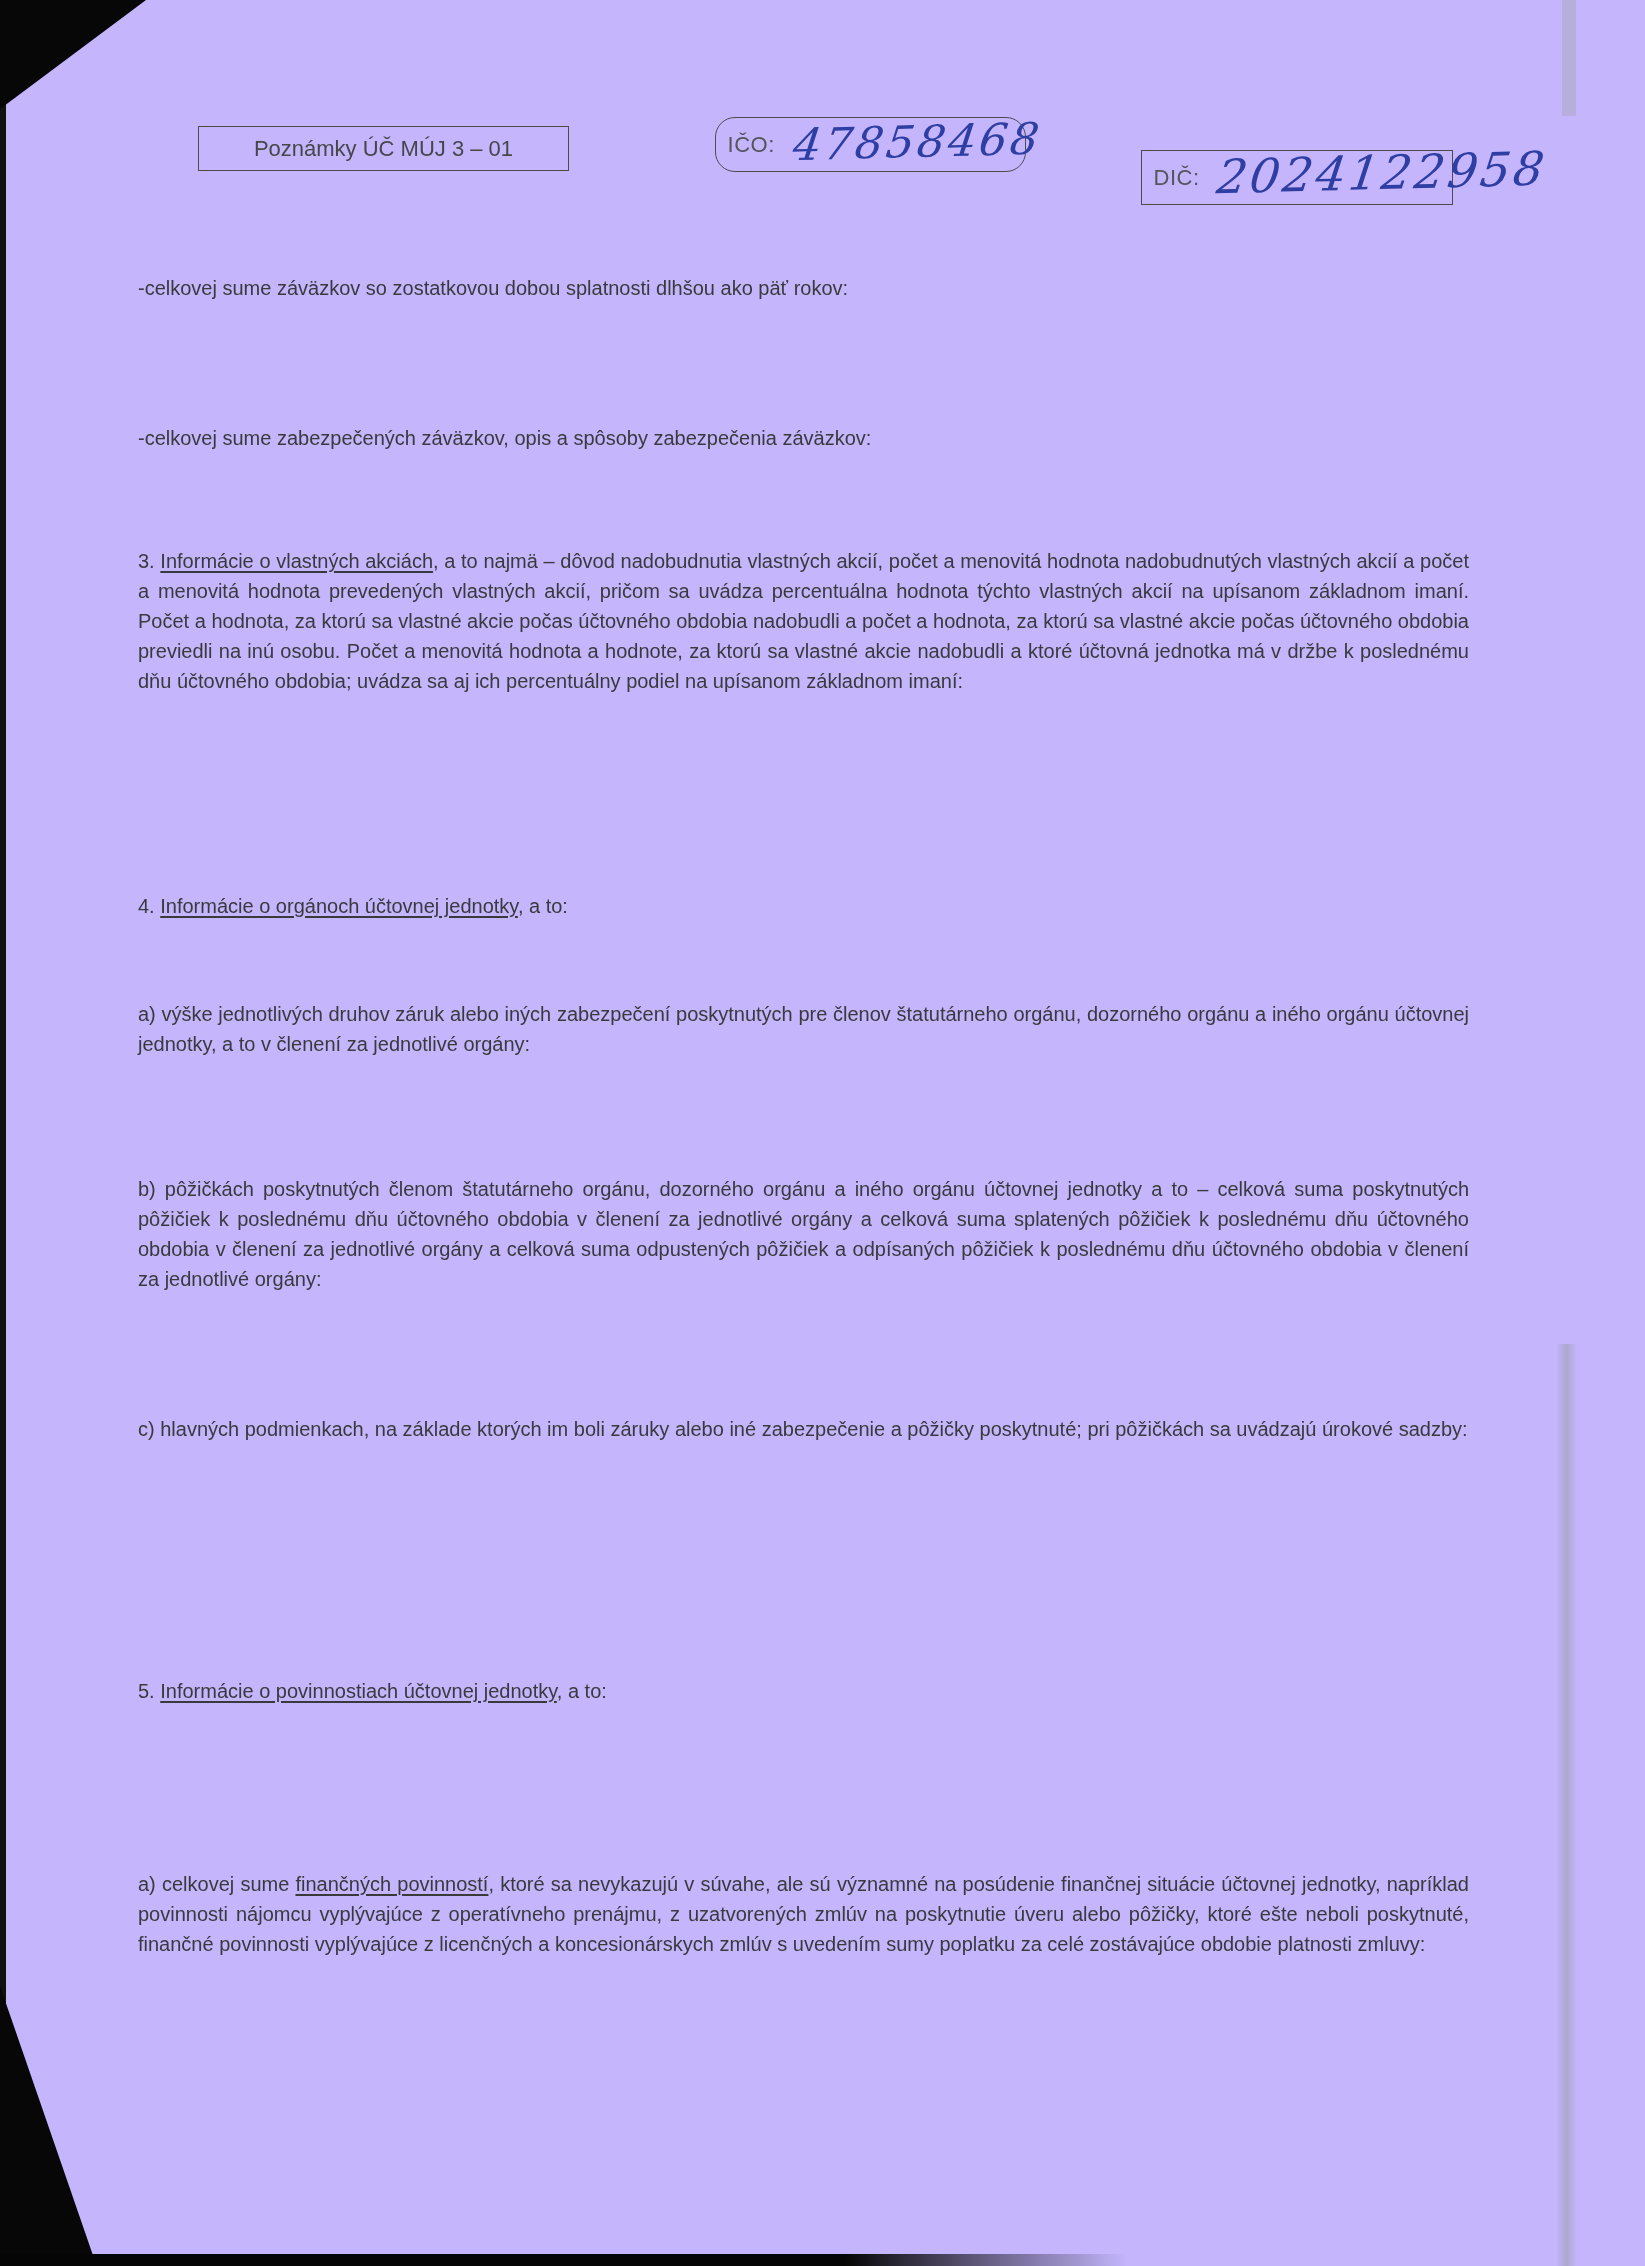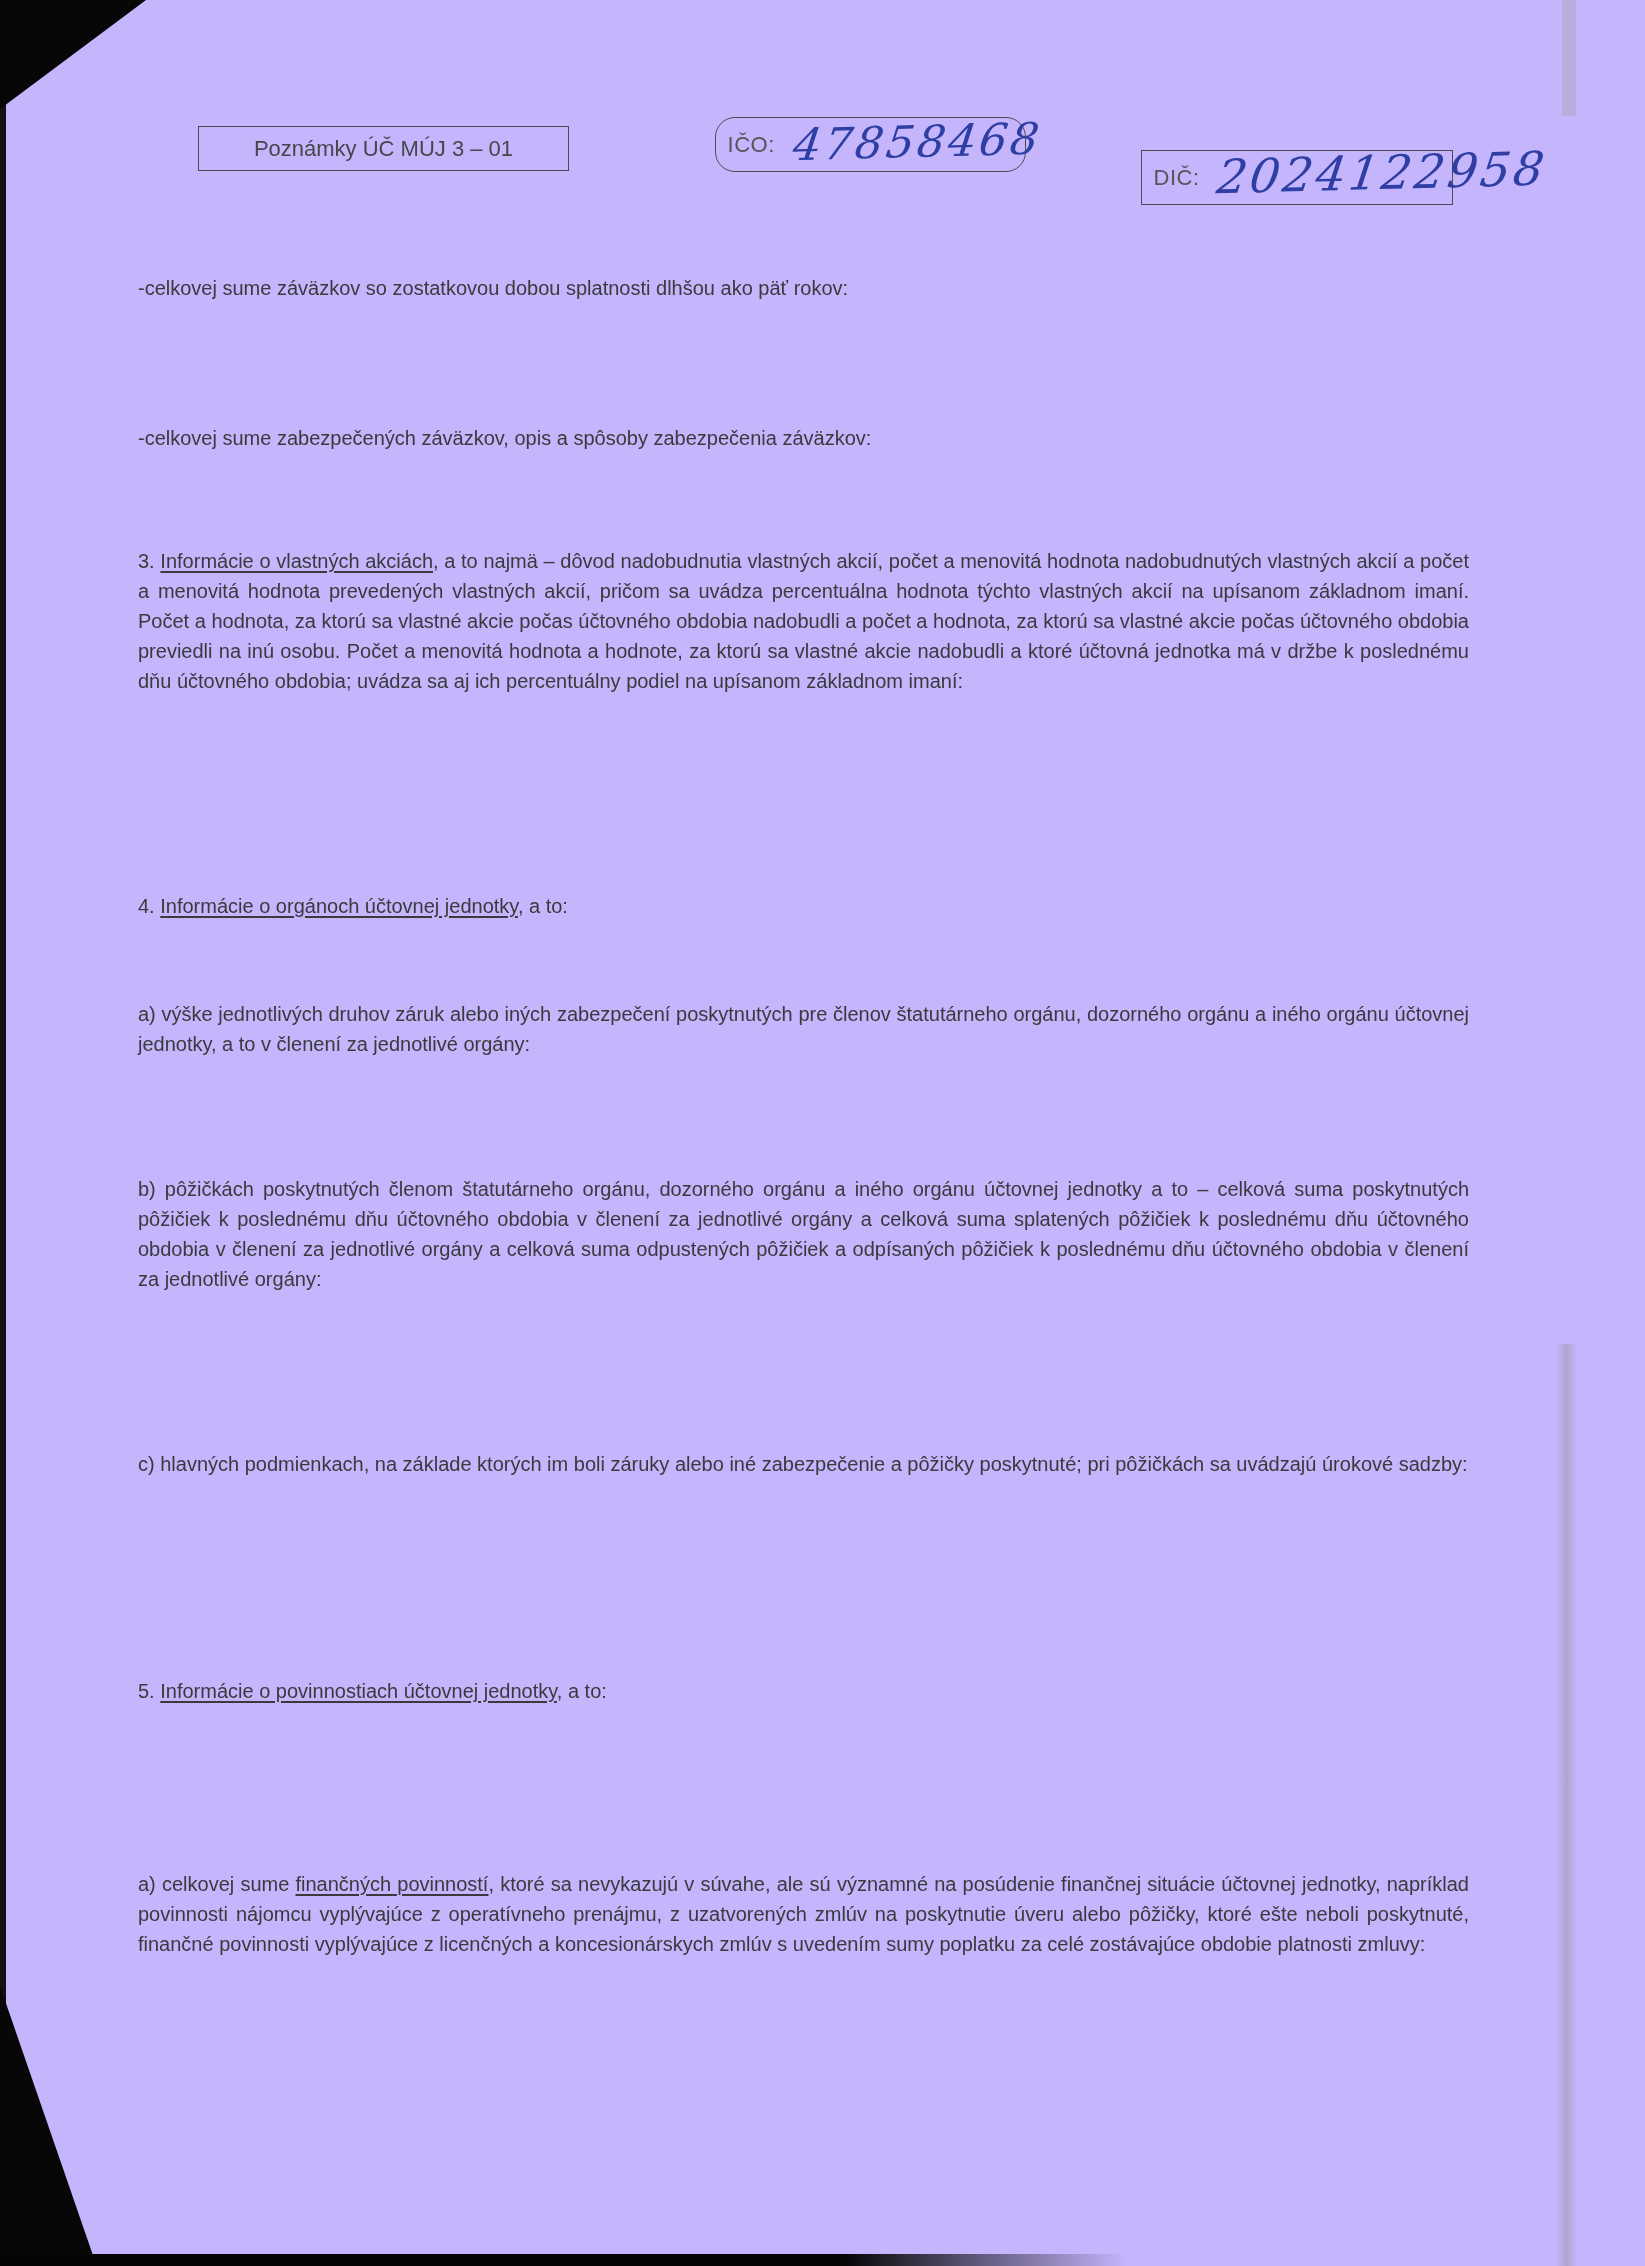--- a/index.html
+++ b/index.html
@@ -53,21 +53,21 @@
     text-align:justify;
   }
   .para.single{text-align:left;width:auto;max-width:1331px;}
   .u{text-decoration:underline;text-underline-offset:2.9px;}
   #p1{top:273px;}
   #p2{top:423px;}
   #p3{top:546px;}
   #p4{top:891px;}
   #p4a{top:999px;}
   #p4b{top:1174px;}
-  #p4c{top:1449px;}
+  #p4c{top:1414px;}
   #p4d{top:1588px;}
   #p5{top:1676px;}
   #p5a{top:1869px;}
 </style>
 </head>
 <body>
 
 <div id="page">
 
   <div class="edge-left"></div>

